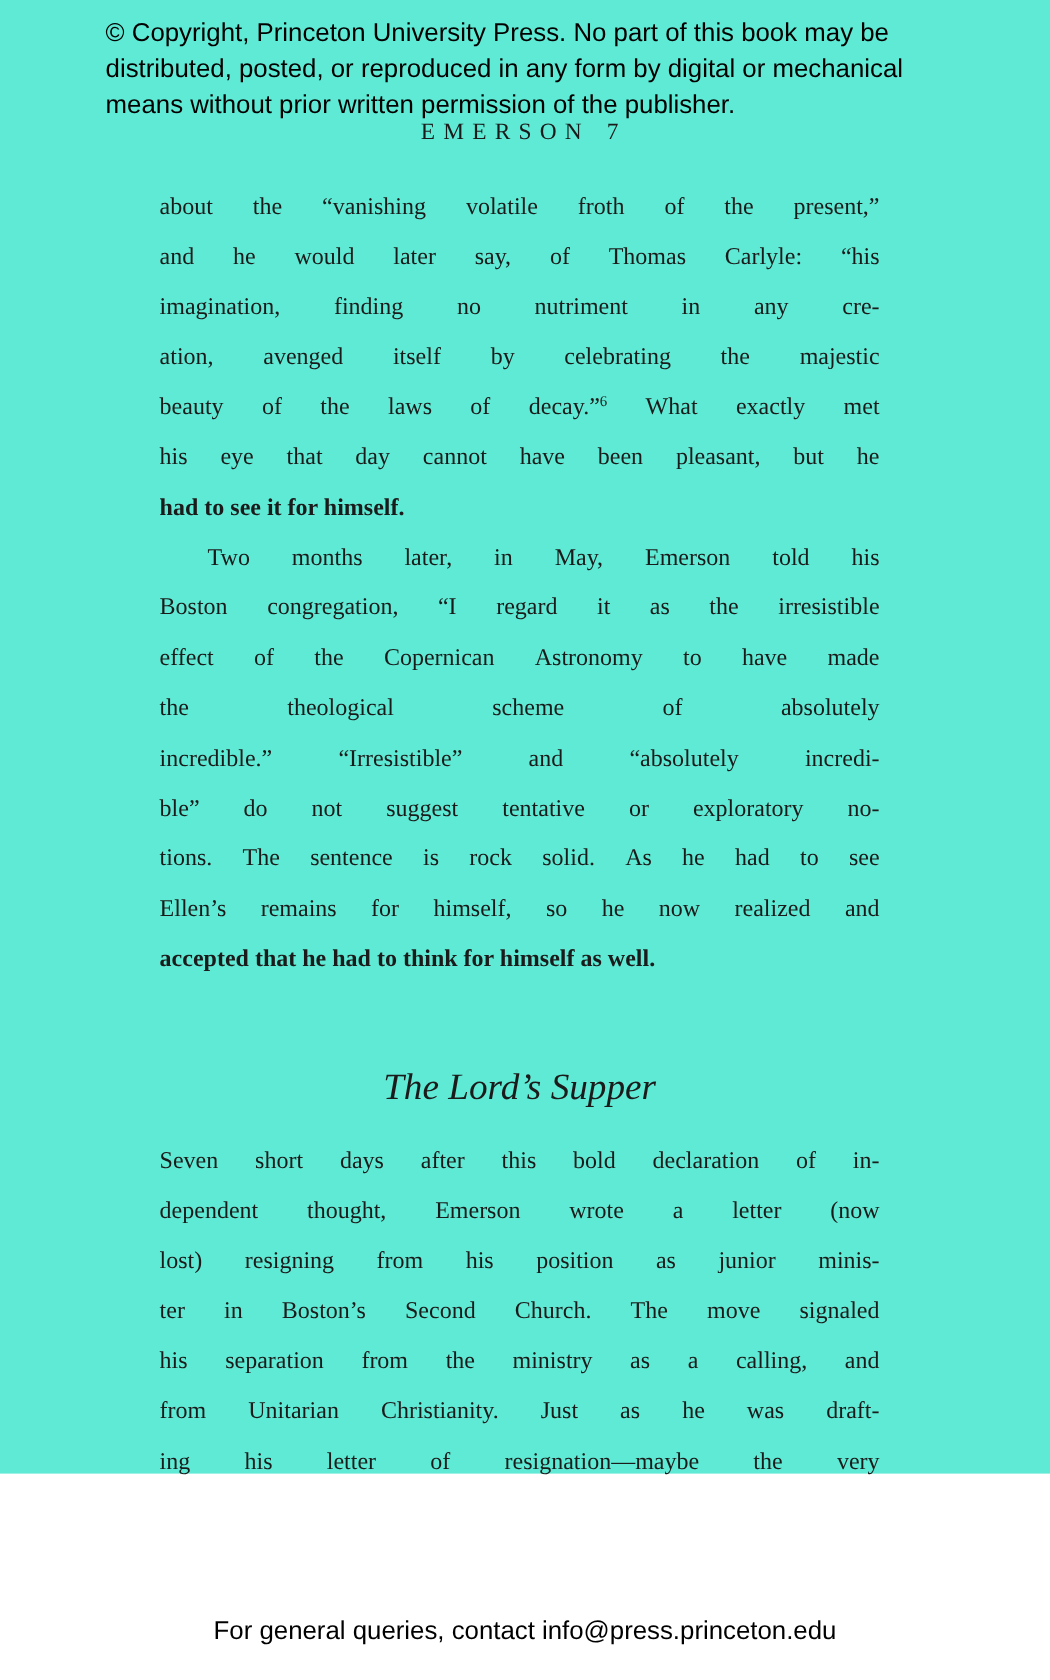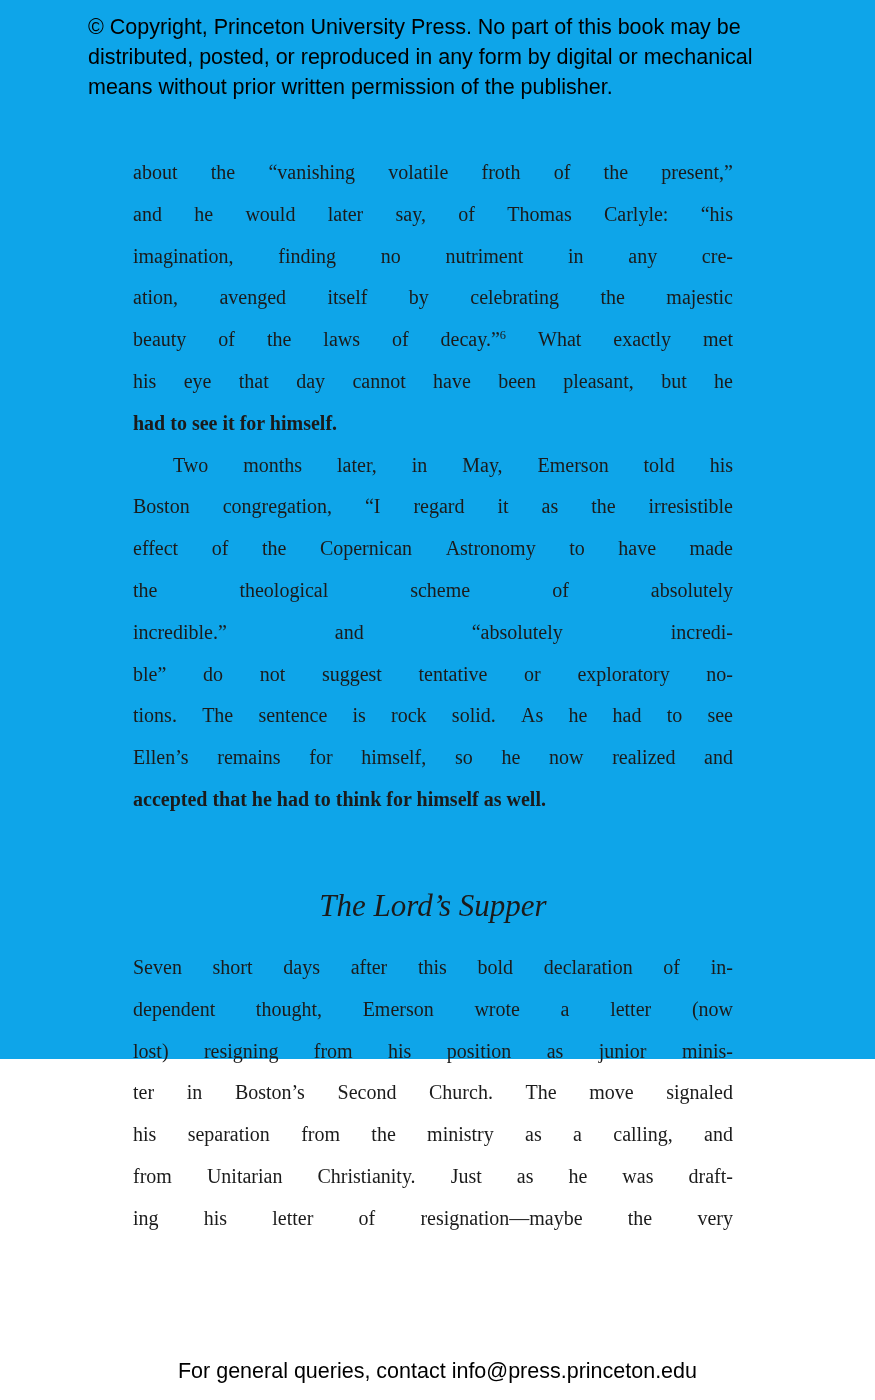--- a/index.html
+++ b/index.html
@@ -6,22 +6,22 @@
     margin: 0;
     padding: 0;
     background: #ffffff;
     width: 875px;
     height: 1400px;
     overflow: hidden;
   }
   .page {
     position: relative;
     width: 875px;
-    height: 1059px;
-    background: #0ea5e9;
+    height: 1228px;
+    background: #5eead4;
     color: #000;
   }
   
   .copyright {
     position: absolute;
     left: 88px;
     top: 12px;
     width: 700px;
     font-family: "Liberation Sans", "DejaVu Sans", sans-serif;
     font-size: 21.5px;
@@ -97,51 +97,53 @@
   .footer {
     position: absolute;
     left: 0;
     top: 1346px;
     width: 875px;
     text-align: center;
     font-family: "Liberation Sans", "DejaVu Sans", sans-serif;
     font-size: 21.5px;
     line-height: 26px;
     color: #000;
-    margin-top: 12px;
   }
 </style>
 </head>
 <body>
 
 <div class="page">
 
   <header class="copyright">
     <div>© Copyright, Princeton University Press. No part of this book may be</div>
     <div>distributed, posted, or reproduced in any form by digital or mechanical</div>
     <div>means without prior written permission of the publisher.</div>
   </header>
 
+  <div class="running-head">
+    <span>EMERSON</span><span class="folio">7</span>
+  </div>
 
   <main class="text-block first">
     <section>
       <div class="line"><span>about</span><span>the</span><span>“vanishing</span><span>volatile</span><span>froth</span><span>of</span><span>the</span><span>present,”</span></div>
       <div class="line"><span>and</span><span>he</span><span>would</span><span>later</span><span>say,</span><span>of</span><span>Thomas</span><span>Carlyle:</span><span>“his</span></div>
       <div class="line"><span>imagination,</span><span>finding</span><span>no</span><span>nutriment</span><span>in</span><span>any</span><span>cre-</span></div>
       <div class="line"><span>ation,</span><span>avenged</span><span>itself</span><span>by</span><span>celebrating</span><span>the</span><span>majestic</span></div>
       <div class="line"><span>beauty</span><span>of</span><span>the</span><span>laws</span><span>of</span><span>decay.”<sup>6</sup></span><span>What</span><span>exactly</span><span>met</span></div>
       <div class="line"><span>his</span><span>eye</span><span>that</span><span>day</span><span>cannot</span><span>have</span><span>been</span><span>pleasant,</span><span>but</span><span>he</span></div>
       <div class="line last">had to see it for himself.</div>
     </section>
     <section>
       <div class="line indent"><span>Two</span><span>months</span><span>later,</span><span>in</span><span>May,</span><span>Emerson</span><span>told</span><span>his</span></div>
       <div class="line"><span>Boston</span><span>congregation,</span><span>“I</span><span>regard</span><span>it</span><span>as</span><span>the</span><span>irresistible</span></div>
       <div class="line"><span>effect</span><span>of</span><span>the</span><span>Copernican</span><span>Astronomy</span><span>to</span><span>have</span><span>made</span></div>
       <div class="line"><span>the</span><span>theological</span><span>scheme</span><span>of</span><span>absolutely</span></div>
-      <div class="line"><span>incredible.”</span><span>and</span><span>“absolutely</span><span>incredi-</span></div>
+      <div class="line"><span>incredible.”</span><span>“Irresistible”</span><span>and</span><span>“absolutely</span><span>incredi-</span></div>
       <div class="line"><span>ble”</span><span>do</span><span>not</span><span>suggest</span><span>tentative</span><span>or</span><span>exploratory</span><span>no-</span></div>
       <div class="line"><span>tions.</span><span>The</span><span>sentence</span><span>is</span><span>rock</span><span>solid.</span><span>As</span><span>he</span><span>had</span><span>to</span><span>see</span></div>
       <div class="line"><span>Ellen’s</span><span>remains</span><span>for</span><span>himself,</span><span>so</span><span>he</span><span>now</span><span>realized</span><span>and</span></div>
       <div class="line last">accepted that he had to think for himself as well.</div>
     </section>
   </main>
 
   <h2 class="section-heading">The Lord’s Supper</h2>
 
   <main class="text-block third">

